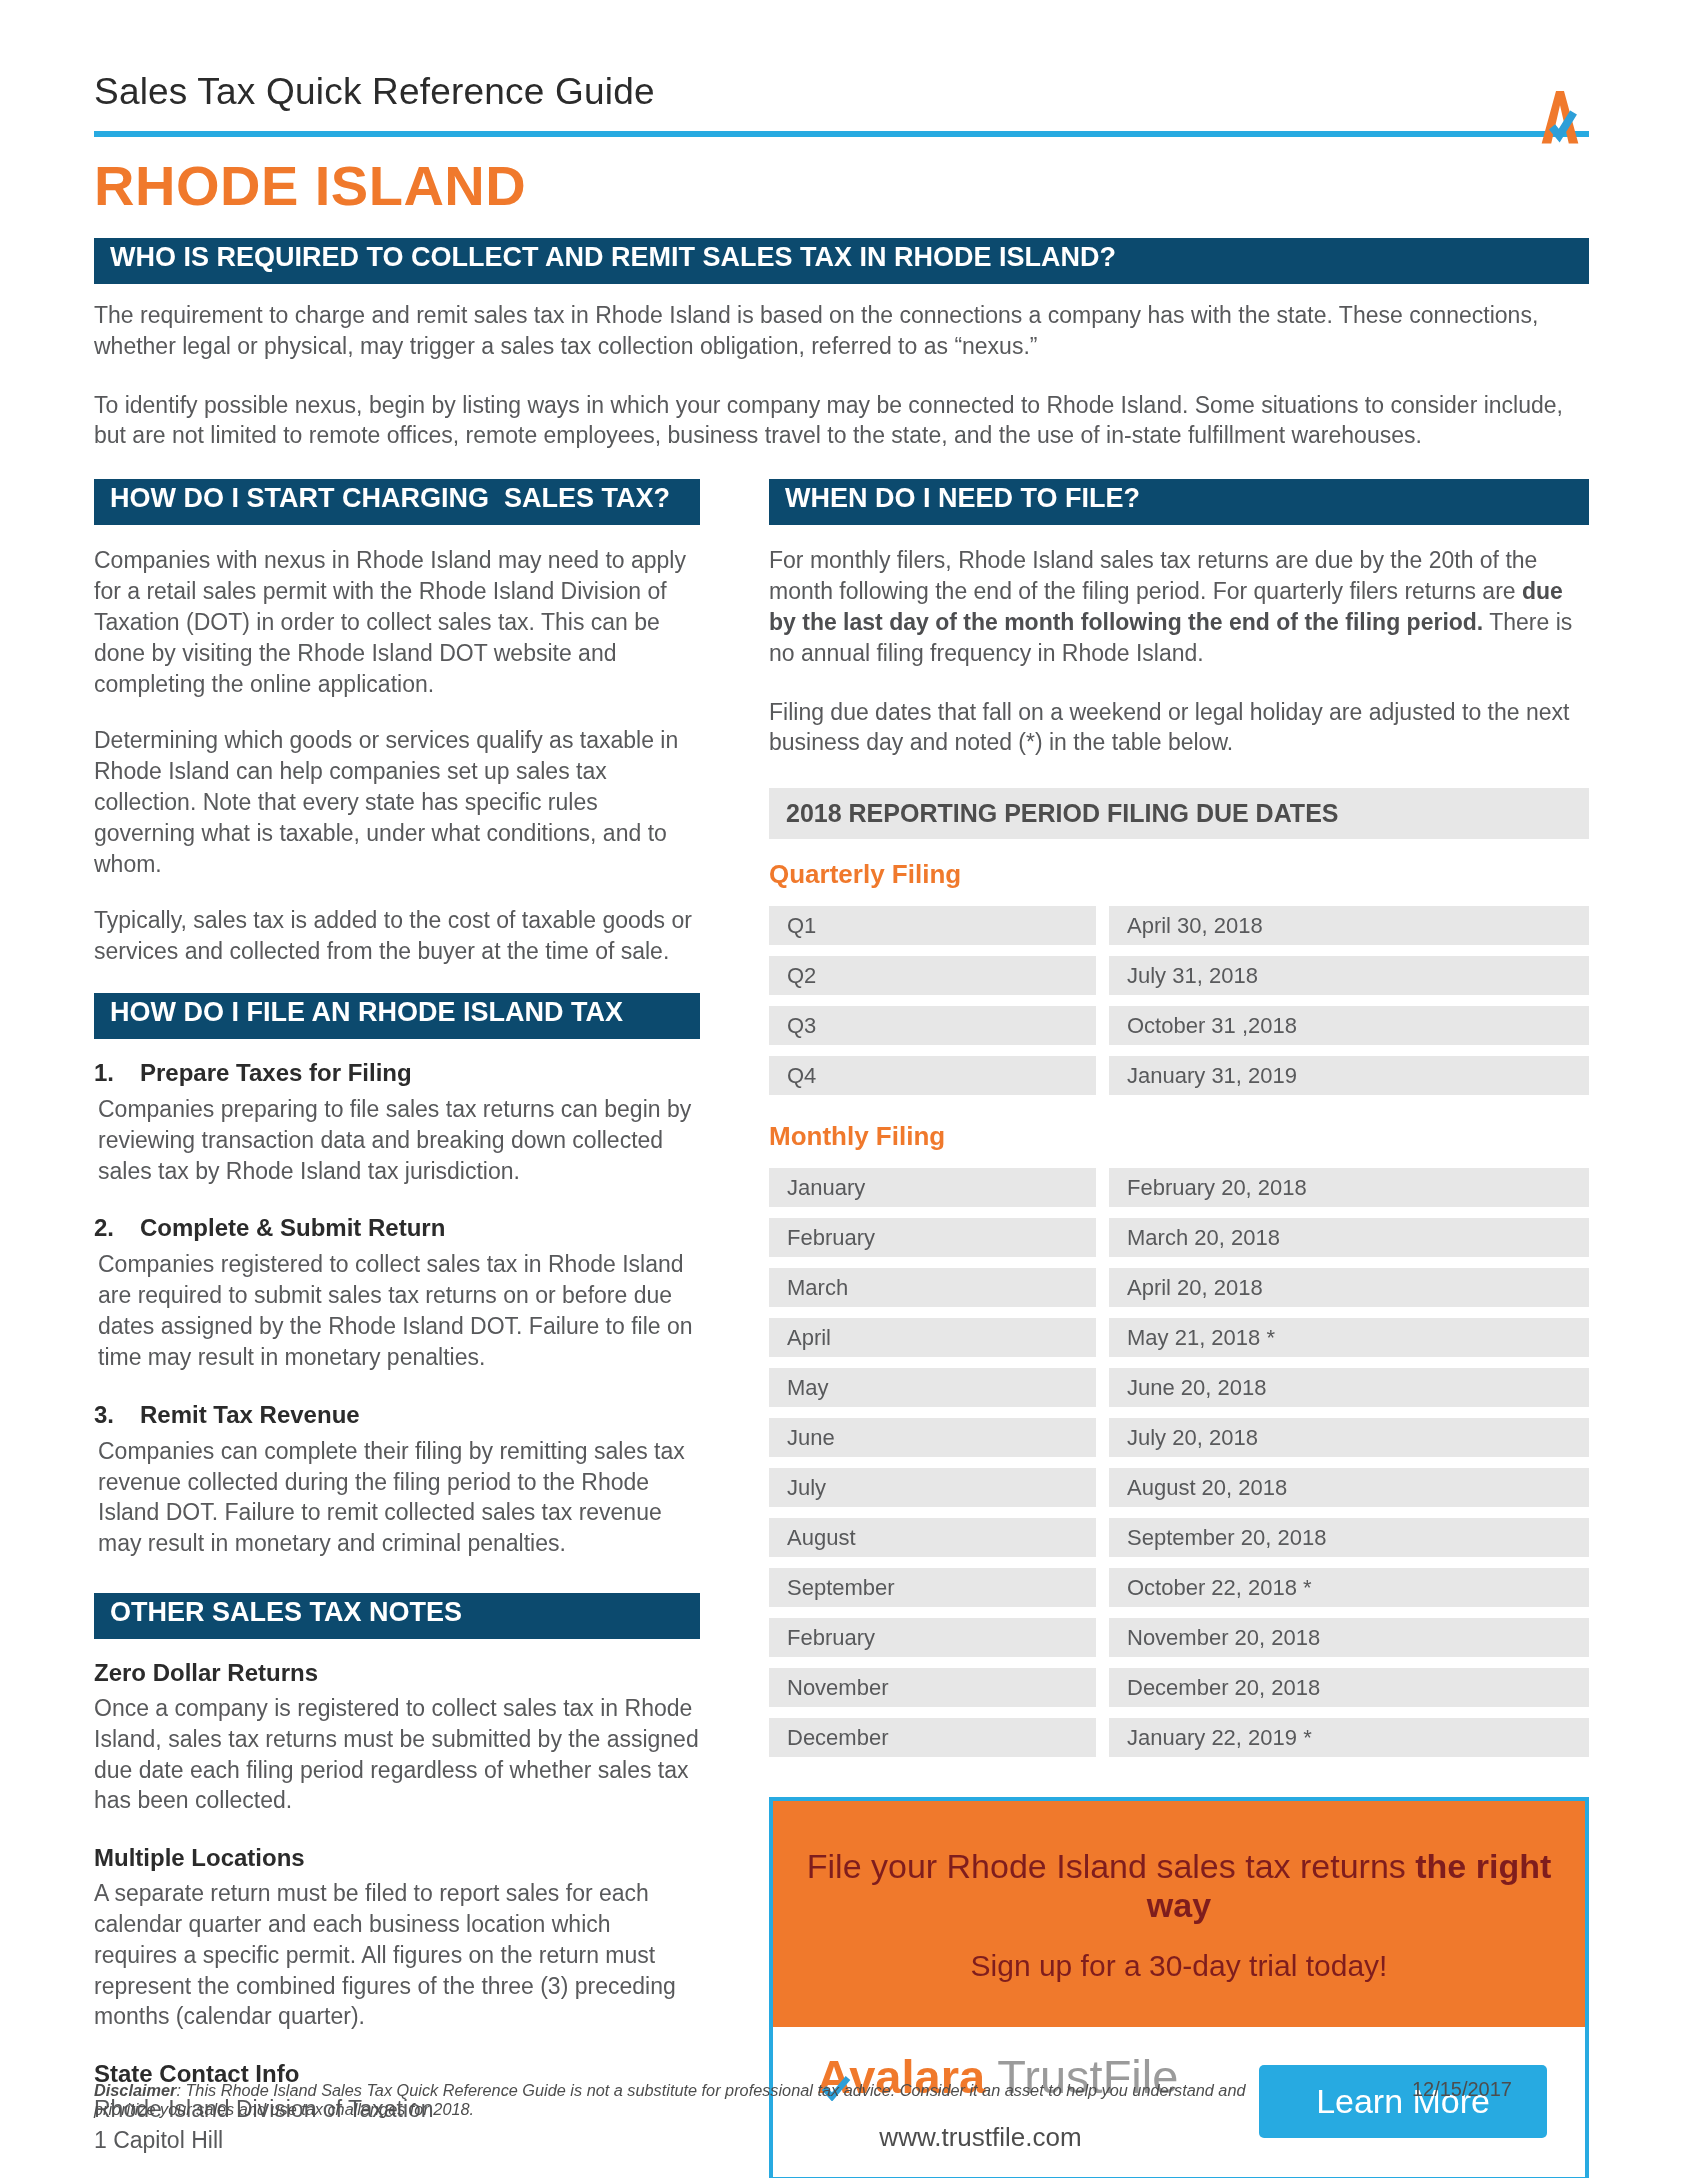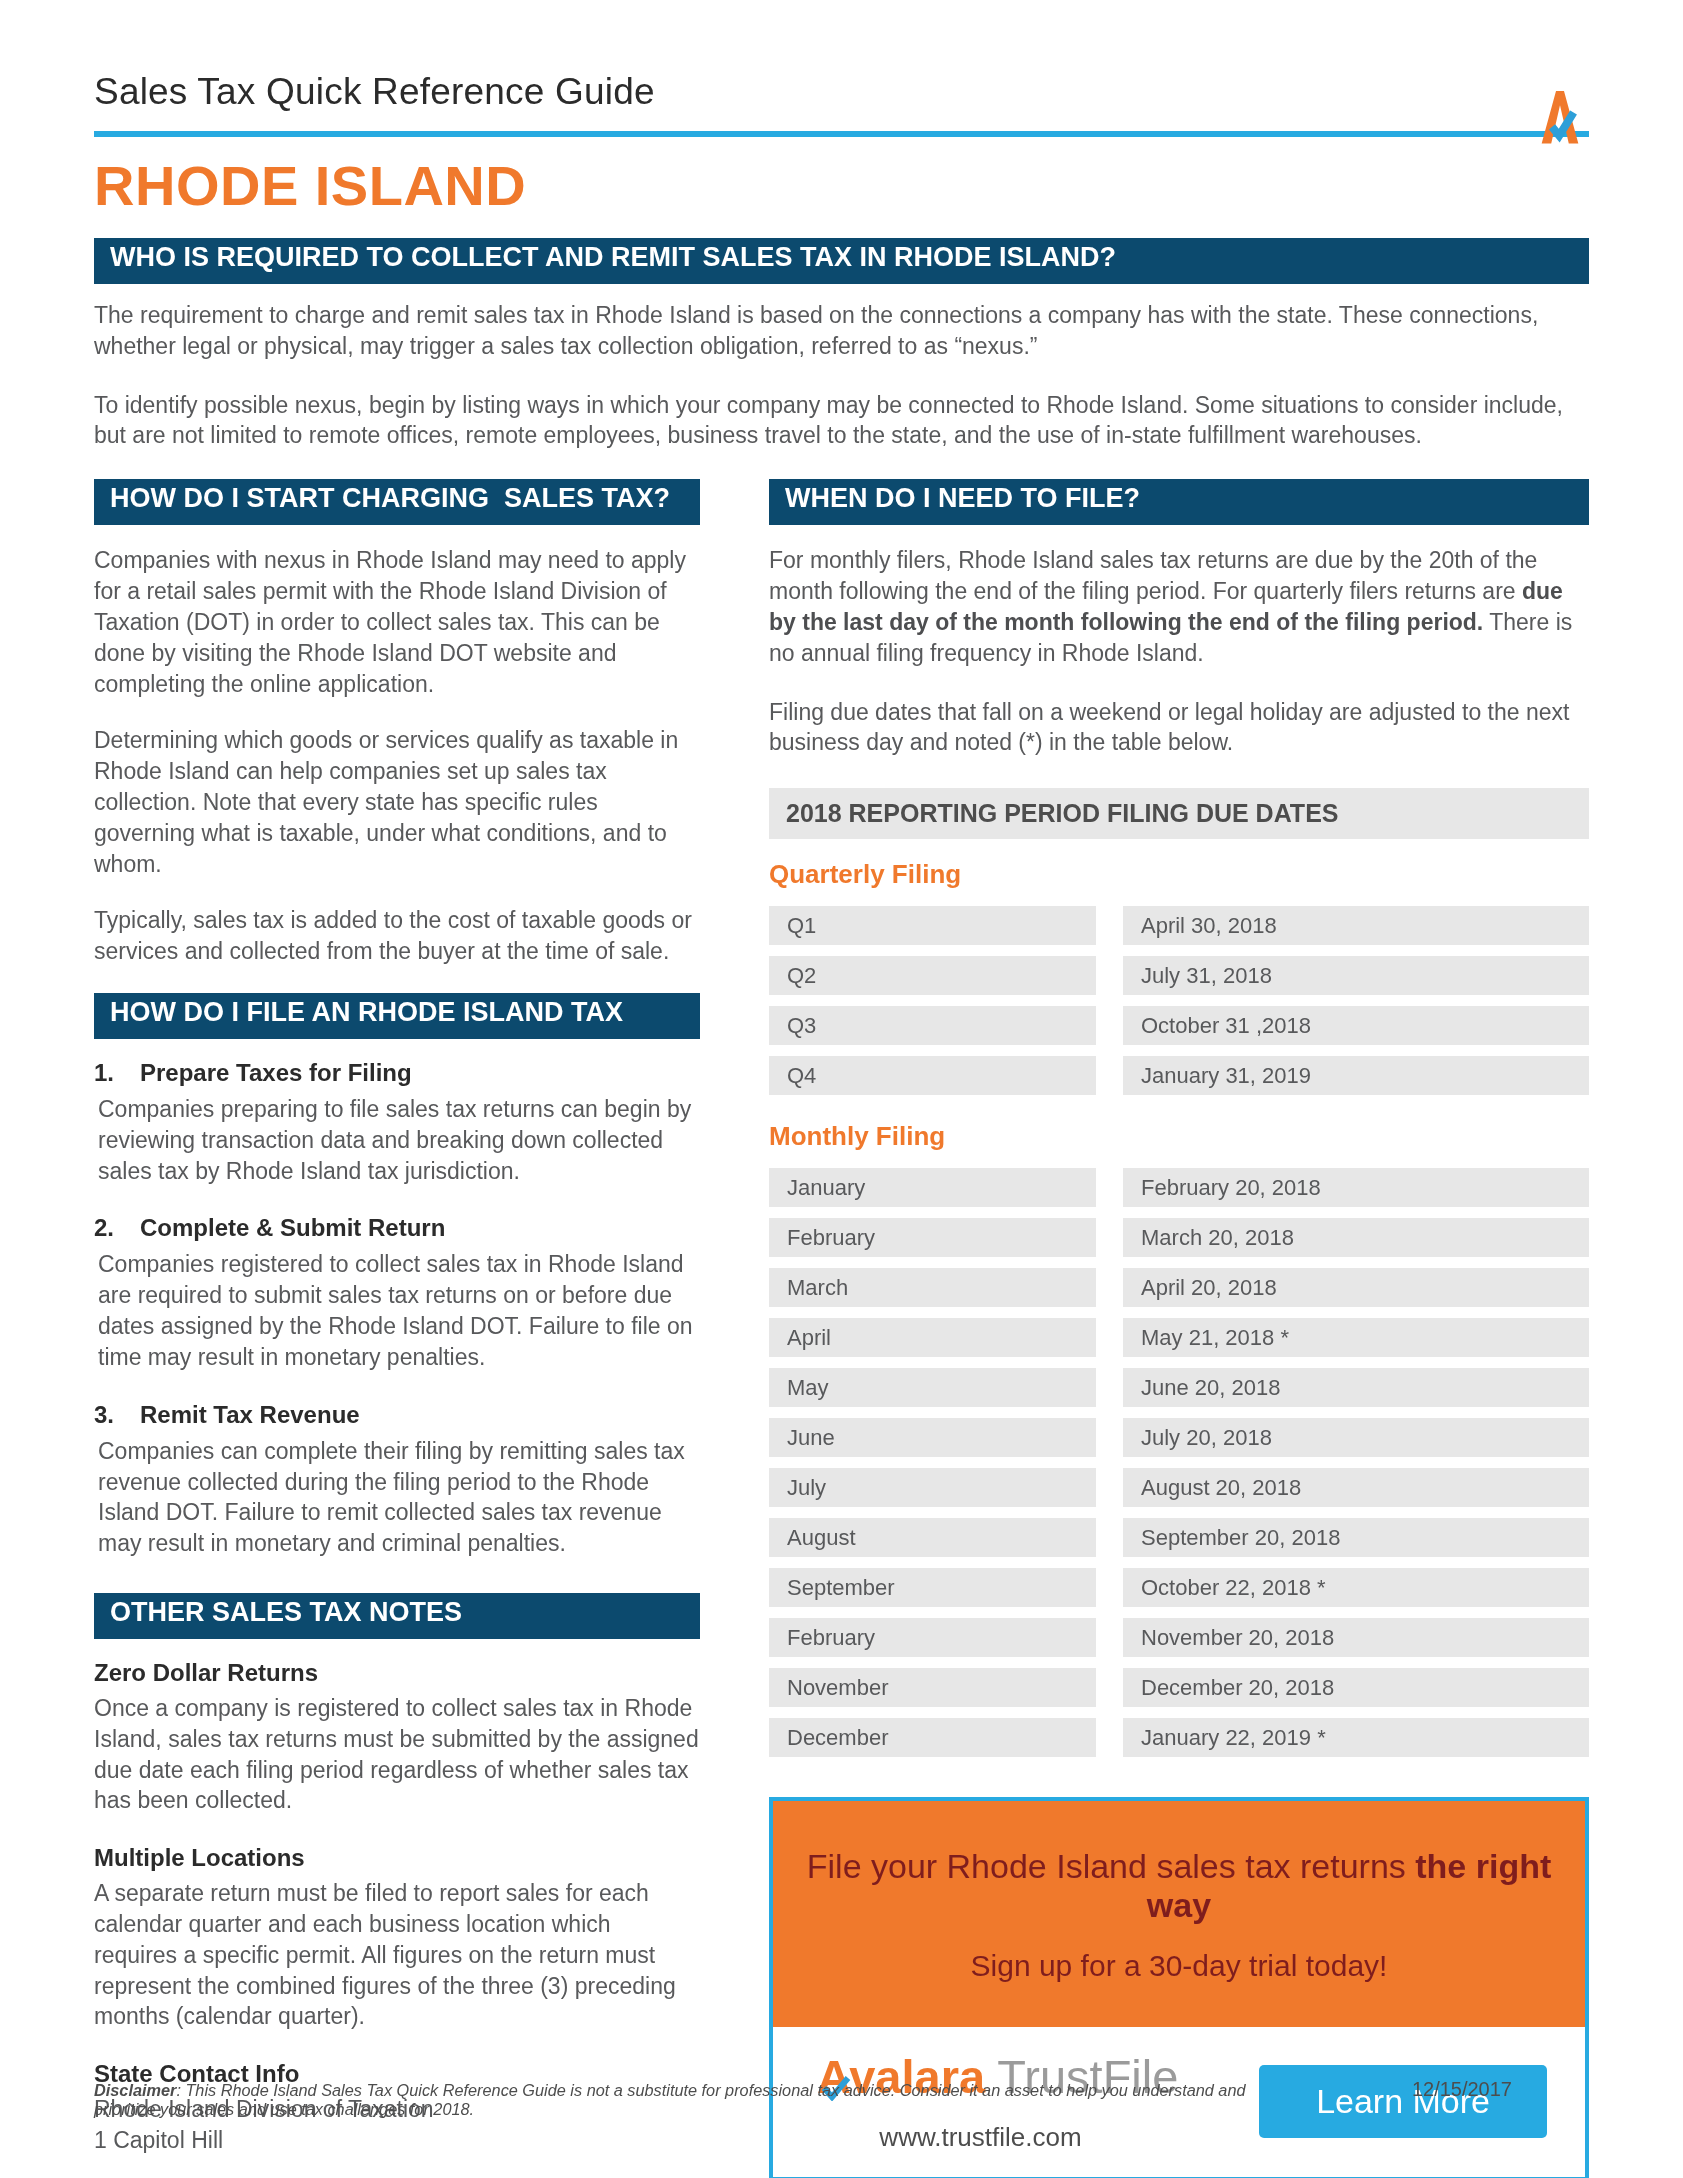--- a/index.html
+++ b/index.html
@@ -71,21 +71,21 @@
   
   .table-header {
     background:#E7E7E7;
     display:flex;
     color:#4D4D4D; font-weight:bold; font-size:25px;
     padding:11px 0 11px 17px;
     margin-top:30px;
   }
   .th-left { width:321px; flex:none; }
   .filing-title { color:#F0792C; font-weight:bold; font-size:26px; margin:20px 0 16px; }
-  .trow { display:flex; gap:27px; margin-bottom:11px; }
+  .trow { display:flex; gap:13px; margin-bottom:11px; }
   .tcell {
     background:#E7E7E7;
     height:39px; line-height:39px;
     font-size:22px;
     padding-left:18px;
     overflow:hidden;
   }
   .tcell.left  { width:327px; flex:none; }
   .tcell.right { flex:1; }
   .monthly-block { margin-top:26px; }

